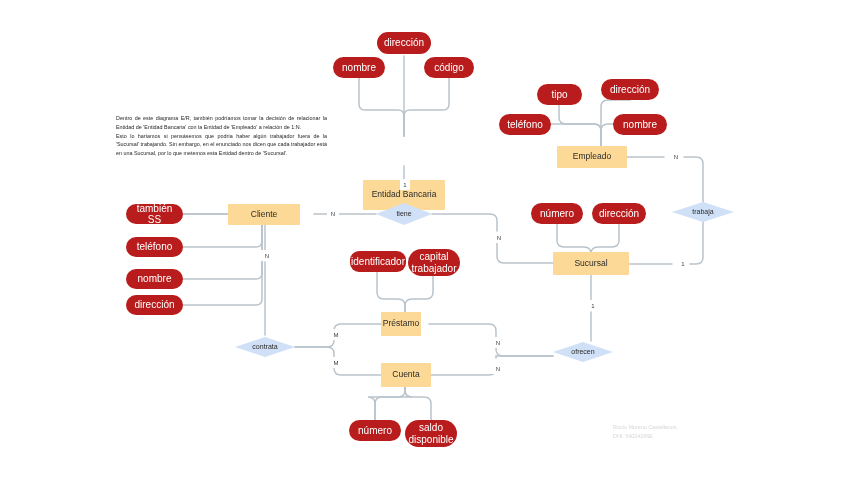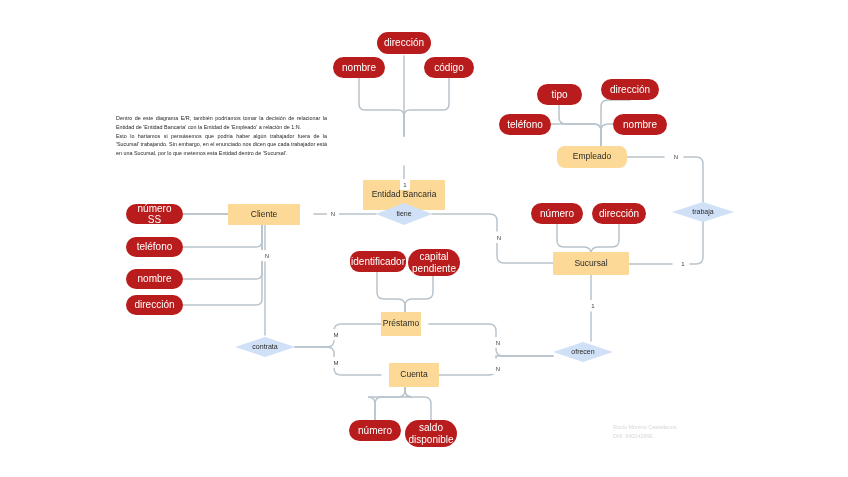--- a/index.html
+++ b/index.html
@@ -146,25 +146,25 @@
   <div class="card" style="left:400px;top:179px;width:8px;height:11px;">1</div>
 
   <div class="node attr" style="left:537px;top:84px;width:45px;height:21px;">tipo</div>
 
   <div class="node attr" style="left:601px;top:79px;width:58px;height:21px;">dirección</div>
 
   <div class="node attr" style="left:499px;top:114px;width:52px;height:21px;">teléfono</div>
 
   <div class="node attr" style="left:613px;top:114px;width:54px;height:21px;">nombre</div>
 
-  <div class="node entity" style="left:557px;top:146px;width:70px;height:22px;border-radius:8px;">Empleado</div>
+  <div class="node entity" style="left:557px;top:146px;width:70px;height:22px;">Empleado</div>
 
   <div class="card" style="left:670px;top:151px;width:10px;height:11px;">N</div>
 
-  <div class="node attr" style="left:126px;top:204px;width:57px;height:20px;">número SS</div>
+  <div class="node attr" style="left:126px;top:204px;width:57px;height:20px;">también SS</div>
 
   <div class="node attr" style="left:126px;top:237px;width:57px;height:20px;">teléfono</div>
 
   <div class="node attr" style="left:126px;top:269px;width:57px;height:20px;">nombre</div>
 
   <div class="node attr" style="left:126px;top:295px;width:57px;height:20px;">dirección</div>
 
   <div class="node entity" style="left:228px;top:204px;width:72px;height:21px;">Cliente</div>
 
   <div class="card" style="left:261px;top:250px;width:10px;height:11px;">N</div>
@@ -188,29 +188,29 @@
 
   <div class="card" style="left:588px;top:300px;width:8px;height:11px;">1</div>
 
   <div class="node rel" style="left:672px;top:202px;width:62px;height:20px;">
     <span class="dshape"></span>
     <span class="dtxt">trabaja</span>
   </div>
 
   <div class="node attr" style="left:350px;top:251px;width:56px;height:21px;border-radius:9px;">identificador</div>
 
-  <div class="node attr" style="left:408px;top:249px;width:52px;height:27px;">capital pendiente</div>
+  <div class="node attr" style="left:408px;top:249px;width:52px;height:27px;">capital trabajador</div>
 
   <div class="node entity" style="left:381px;top:312px;width:40px;height:24px;">Préstamo</div>
 
   <div class="card" style="left:330px;top:329px;width:10px;height:11px;">M</div>
 
   <div class="card" style="left:492px;top:337px;width:10px;height:11px;">N</div>
 
-  <div class="node entity" style="left:381px;top:363px;width:50px;height:24px;margin-left:8px;">Cuenta</div>
+  <div class="node entity" style="left:381px;top:363px;width:50px;height:24px;">Cuenta</div>
 
   <div class="node attr" style="left:349px;top:420px;width:52px;height:21px;">número</div>
 
   <div class="node attr" style="left:405px;top:420px;width:52px;height:27px;">saldo disponible</div>
 
   <div class="card" style="left:330px;top:357px;width:10px;height:11px;">M</div>
 
   <div class="card" style="left:492px;top:363px;width:10px;height:11px;">N</div>
 
   <div class="node rel" style="left:235px;top:337px;width:60px;height:20px;">

